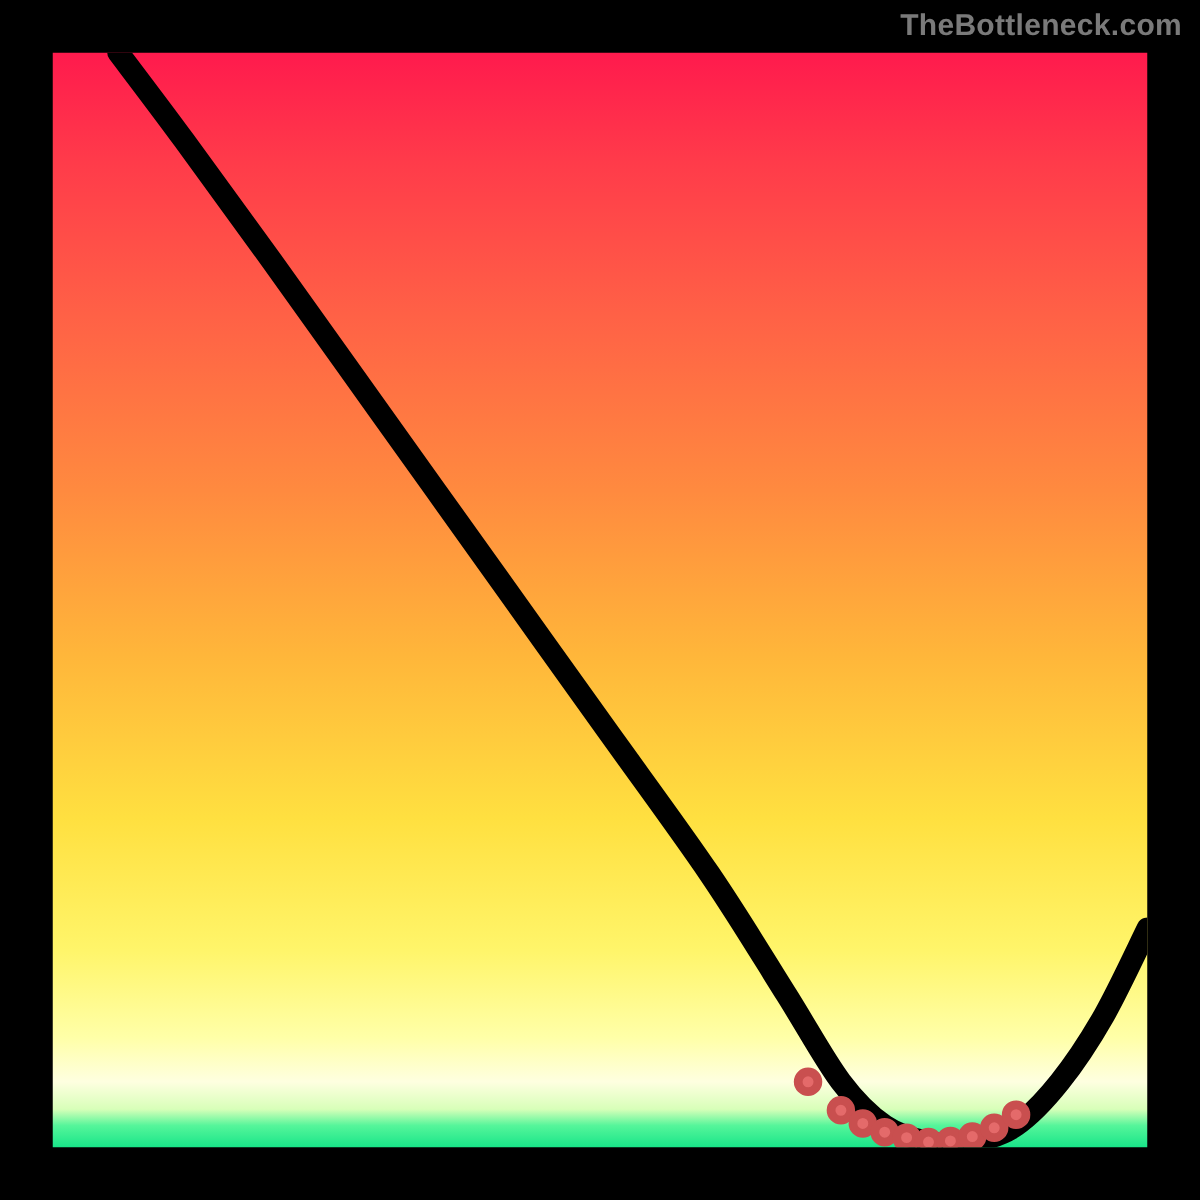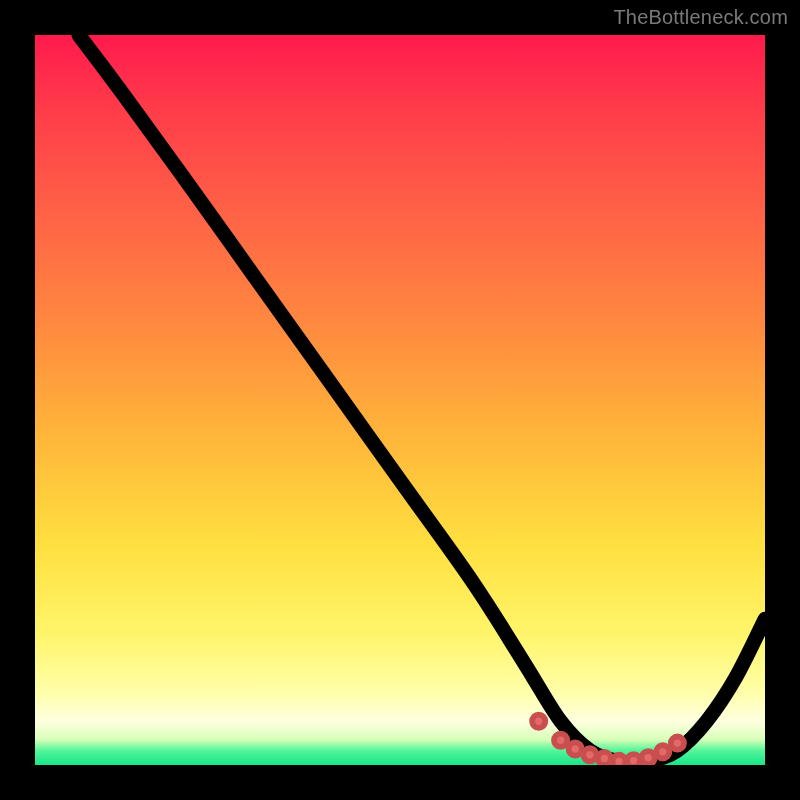--- a/index.html
+++ b/index.html
@@ -11,20 +11,21 @@
     background: #000;
   }
   .watermark {
     position: absolute;
     top: 6px;
     right: 12px;
     font-family: Arial, Helvetica, sans-serif;
     font-size: 20px;
     color: #7a7a7a;
     letter-spacing: 0.2px;
+    font-weight: bold;
   }
   .plot {
     position: absolute;
     left: 35px;
     top: 35px;
     width: 730px;
     height: 730px;
     overflow: hidden;
   }
   .gradient {

